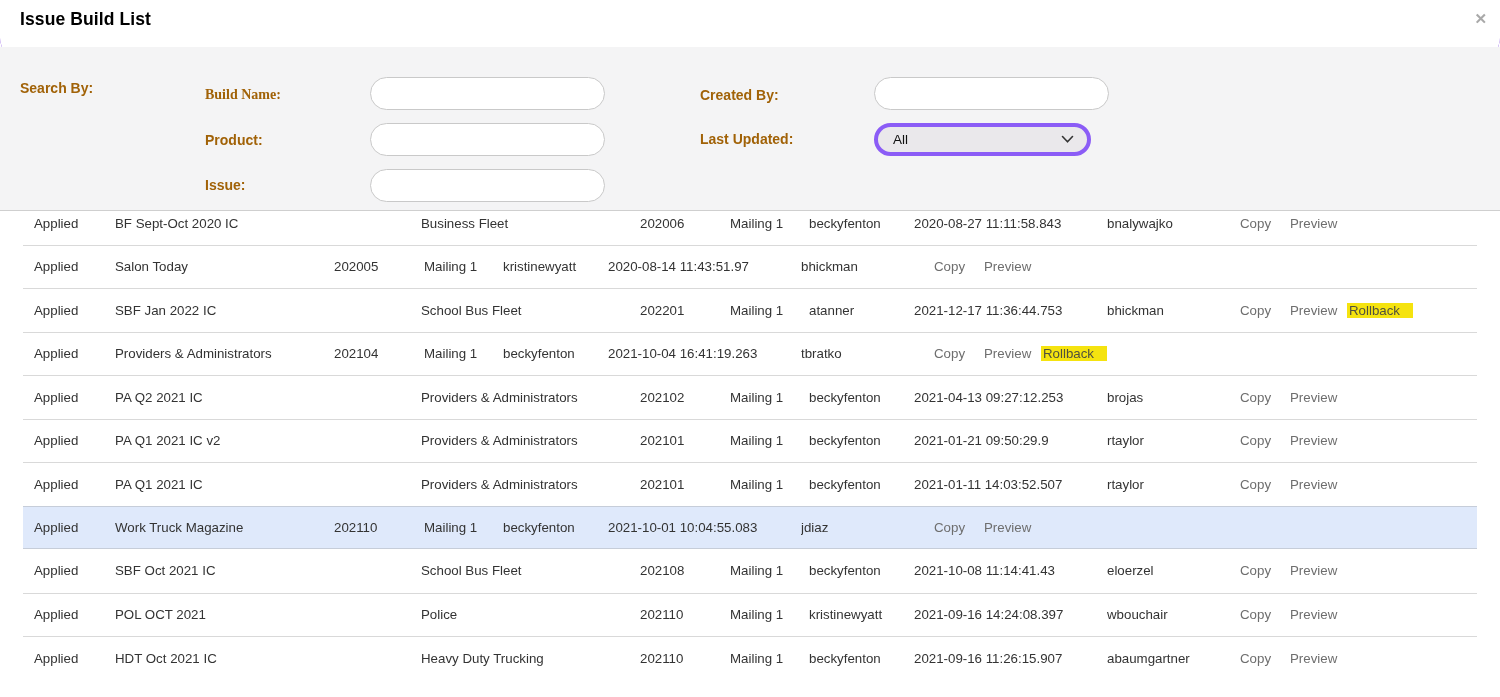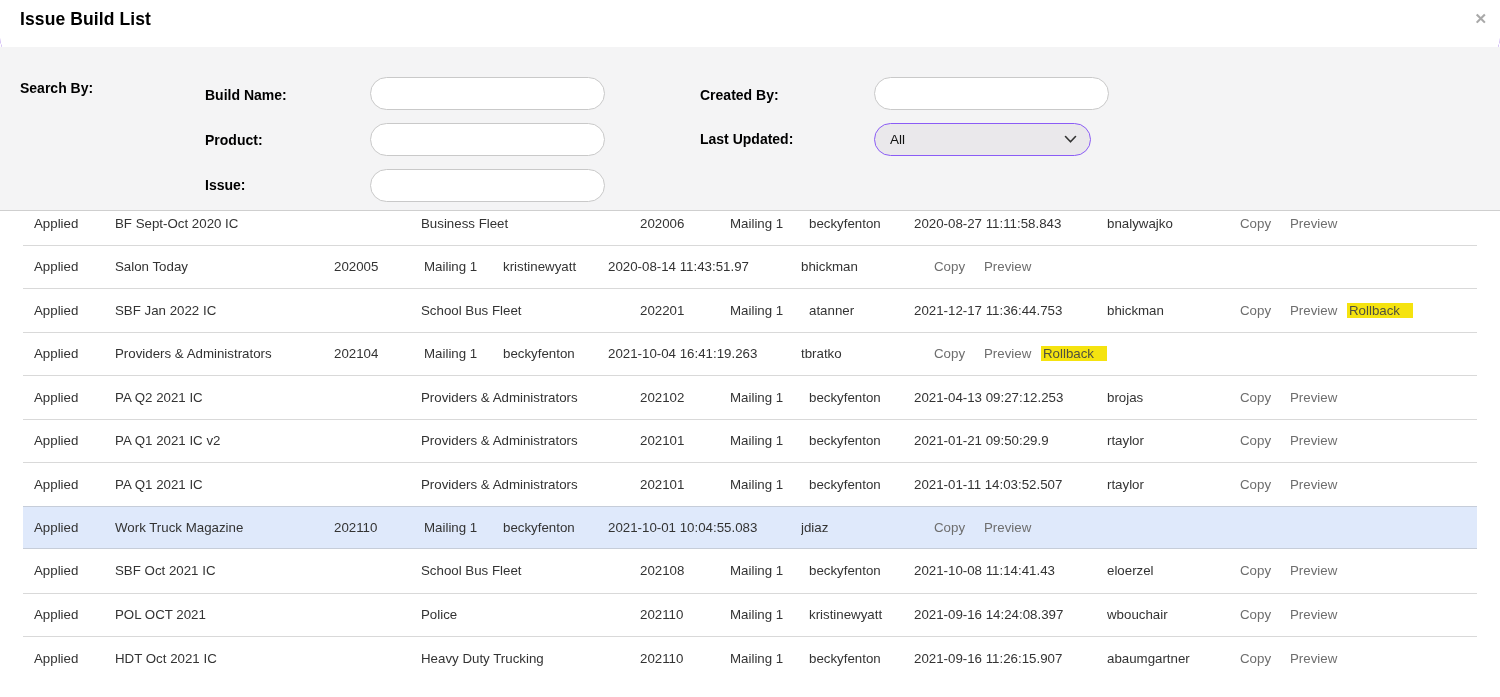--- a/index.html
+++ b/index.html
@@ -11,38 +11,38 @@
   .modal-header { position:absolute; top:0; left:0; right:0; height:61px;
                   background:#fff; border-bottom:1px solid #6d28d9;border-radius:23px; }
   .modal-title { position:absolute; left:20px; top:9px; font-size:17.5px;
                  font-weight:700; color:#000; letter-spacing:.1px; }
   .close-btn { position:absolute; right:13px; top:11px; font-size:15px;
                font-weight:700; color:#a9a9a9; cursor:pointer; line-height:1; }
 
   
   .search-panel { position:absolute; top:47px; left:0; right:0; height:164px;
                   background:#f4f4f5; border-bottom:1px solid #cfcfcf; }
-  .s-label { position:absolute; font-size:14px; font-weight:700; color:#000000; }
+  .s-label { position:absolute; font-size:14px; font-weight:700; color:#a16207; }
   .lbl-searchby   { left:20px;  top:33px; }
-  .lbl-buildname  { left:205px; top:40px; }
+  .lbl-buildname  { left:205px; top:40px;font-family:Liberation Serif, serif; }
   .lbl-product    { left:205px; top:85px; }
   .lbl-issue      { left:205px; top:130px; }
   .lbl-createdby  { left:700px; top:40px; }
   .lbl-lastupdated{ left:700px; top:84px; }
 
   .s-input { position:absolute; width:235px; height:33px; border:1px solid #c9c9c9;
              border-radius:17px; background:#fff; padding:0 14px; font-size:13px;
              color:#333; outline:none; font-family:inherit; }
   .in-buildname { left:370px; top:30px; }
   .in-product   { left:370px; top:76px; }
   .in-issue     { left:370px; top:122px; }
   .in-createdby { left:874px; top:30px; }
 
   .s-select { position:absolute; left:874px; top:76px; width:217px; height:33px;
-              background:#eae8eb; border:1px solid #8b5cf6; border-radius:17px;
+              background:#eae8eb; border:4px solid #8b5cf6; border-radius:17px;
               display:flex; align-items:center; justify-content:space-between;
               padding:0 13px 0 15px; font-size:13.5px; color:#111; cursor:pointer; }
   .s-select .chev { display:flex; align-items:center; }
 
   
   .table-viewport { position:absolute; top:212px; left:0; right:0; bottom:0;
                     overflow:hidden; }
   .table-body { margin-top:-11px; padding:0 23px; }
   .row { display:flex; align-items:center; height:43.5px; border-top:1px solid #d9d9d9;
          font-size:13.3px; color:#333; background:#fff; }

